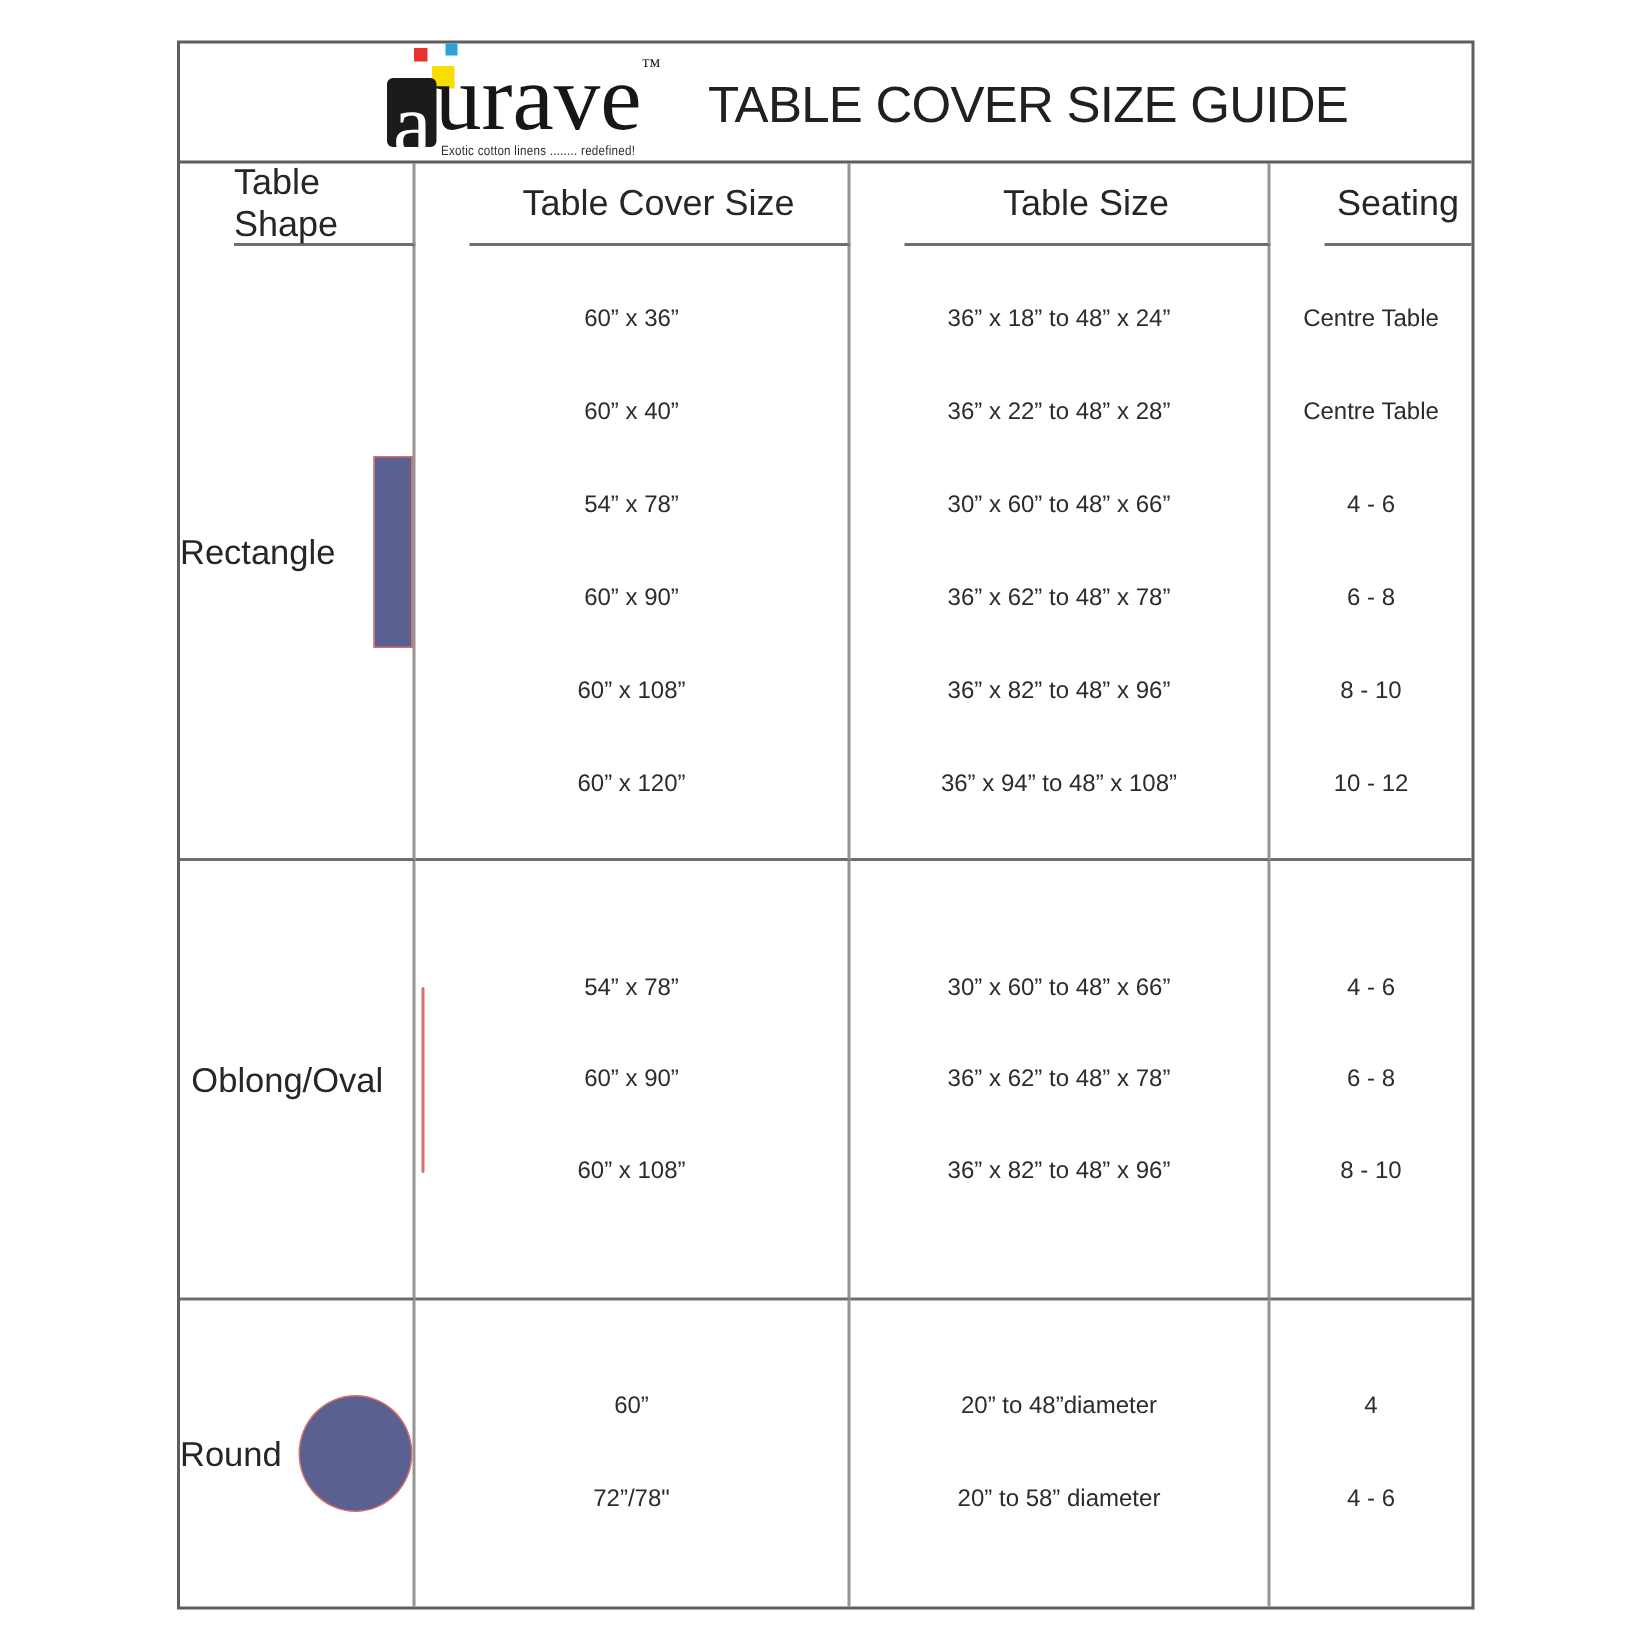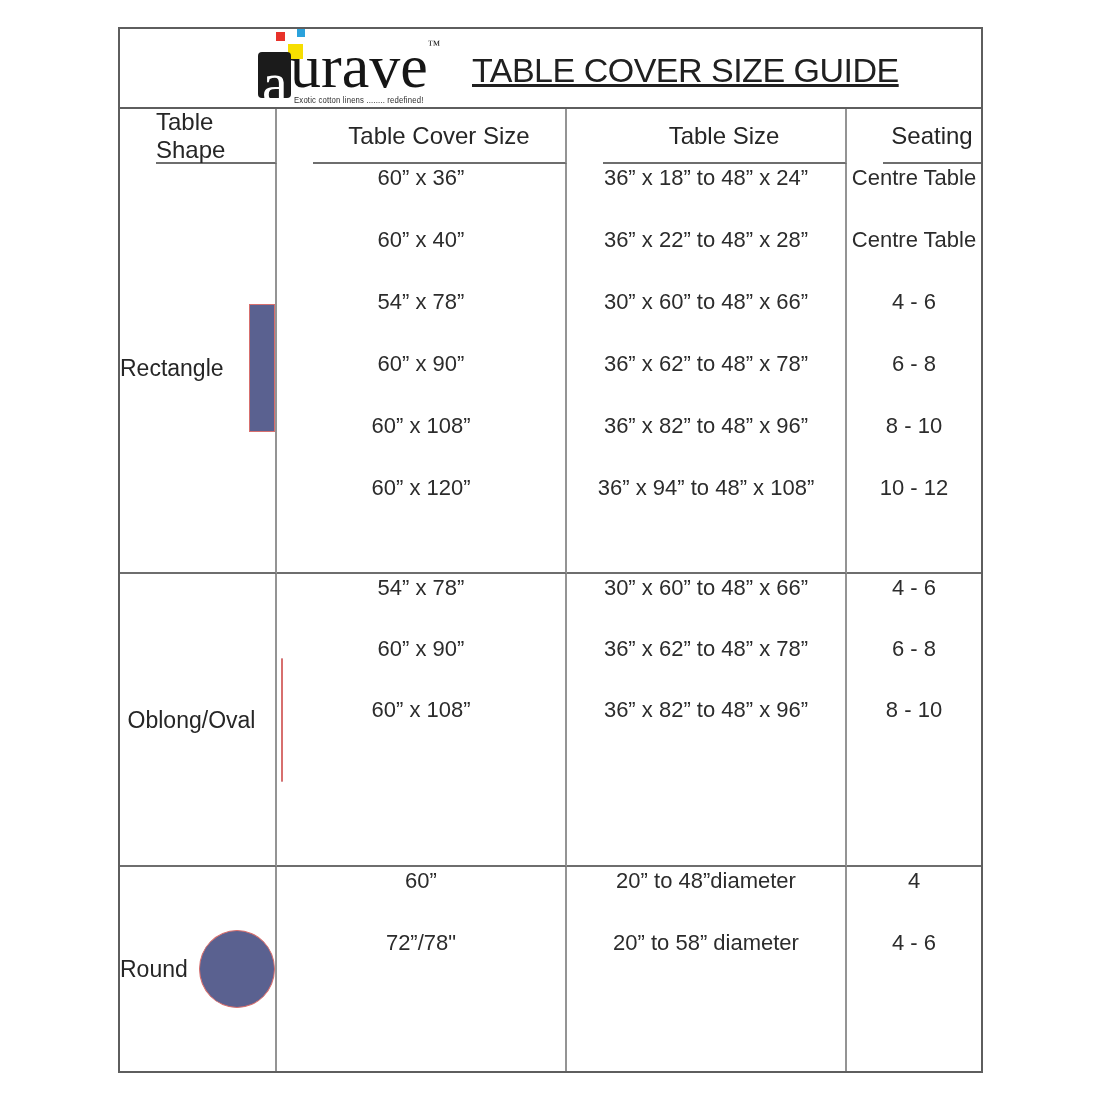--- a/index.html
+++ b/index.html
@@ -35,21 +35,21 @@
     font-family:"Liberation Serif",serif;font-size:62px;line-height:1;color:#161616;
     letter-spacing:0px;
   }
   .logo-word sup{font-size:13px;vertical-align:38px;letter-spacing:0;}
   .tagline{
     position:absolute;left:174px;top:66px;font-size:9px;color:#2e2e2e;
     white-space:nowrap;transform:scaleX(0.86);transform-origin:left center;letter-spacing:0.2px;
   }
   .banner-title{
     position:absolute;left:352px;top:22px;font-size:34px;letter-spacing:-0.5px;
-    color:#202020;white-space:nowrap;text-decoration:underline;
+    color:#202020;white-space:nowrap;
   }
 
   
   .col-header{
     display:flex;align-items:center;justify-content:center;
     font-size:24px;color:#262626;margin-left:36px;
   }
 
   
   .shape-cell{display:flex;align-items:center;justify-content:center;}
@@ -57,22 +57,22 @@
   .shape{background:var(--shape-fill,#5a6190);border:1px solid var(--shape-outline,#d76f6e);box-sizing:border-box;}
   .gapA{gap:25px;}   
   .gapB{gap:26px;padding-left:16px;}   
   .gapC{gap:11px;}   
   .shape-rect{width:63px;height:128px;}
   .shape-pill{width:66px;height:124px;border-radius:34px;}
   .shape-circle{width:80px;height:78px;border-radius:50%;}
 
   
   .data-cell{
-    display:flex;flex-direction:column;align-items:center;justify-content:flex-start;
-    text-align:center;font-size:22px;color:#2c2c2c;
+    display:flex;flex-direction:column;align-items:center;justify-content:center;
+    text-align:center;font-size:16px;color:#2c2c2c;
   }
   .data-cell div{line-height:28px;white-space:nowrap;}
   .rows6{gap:34px;}
   .rows3{gap:33px;}
   .rows2{gap:34px;}
 </style>
 </head>
 <body>
 
 <div class="sheet">

